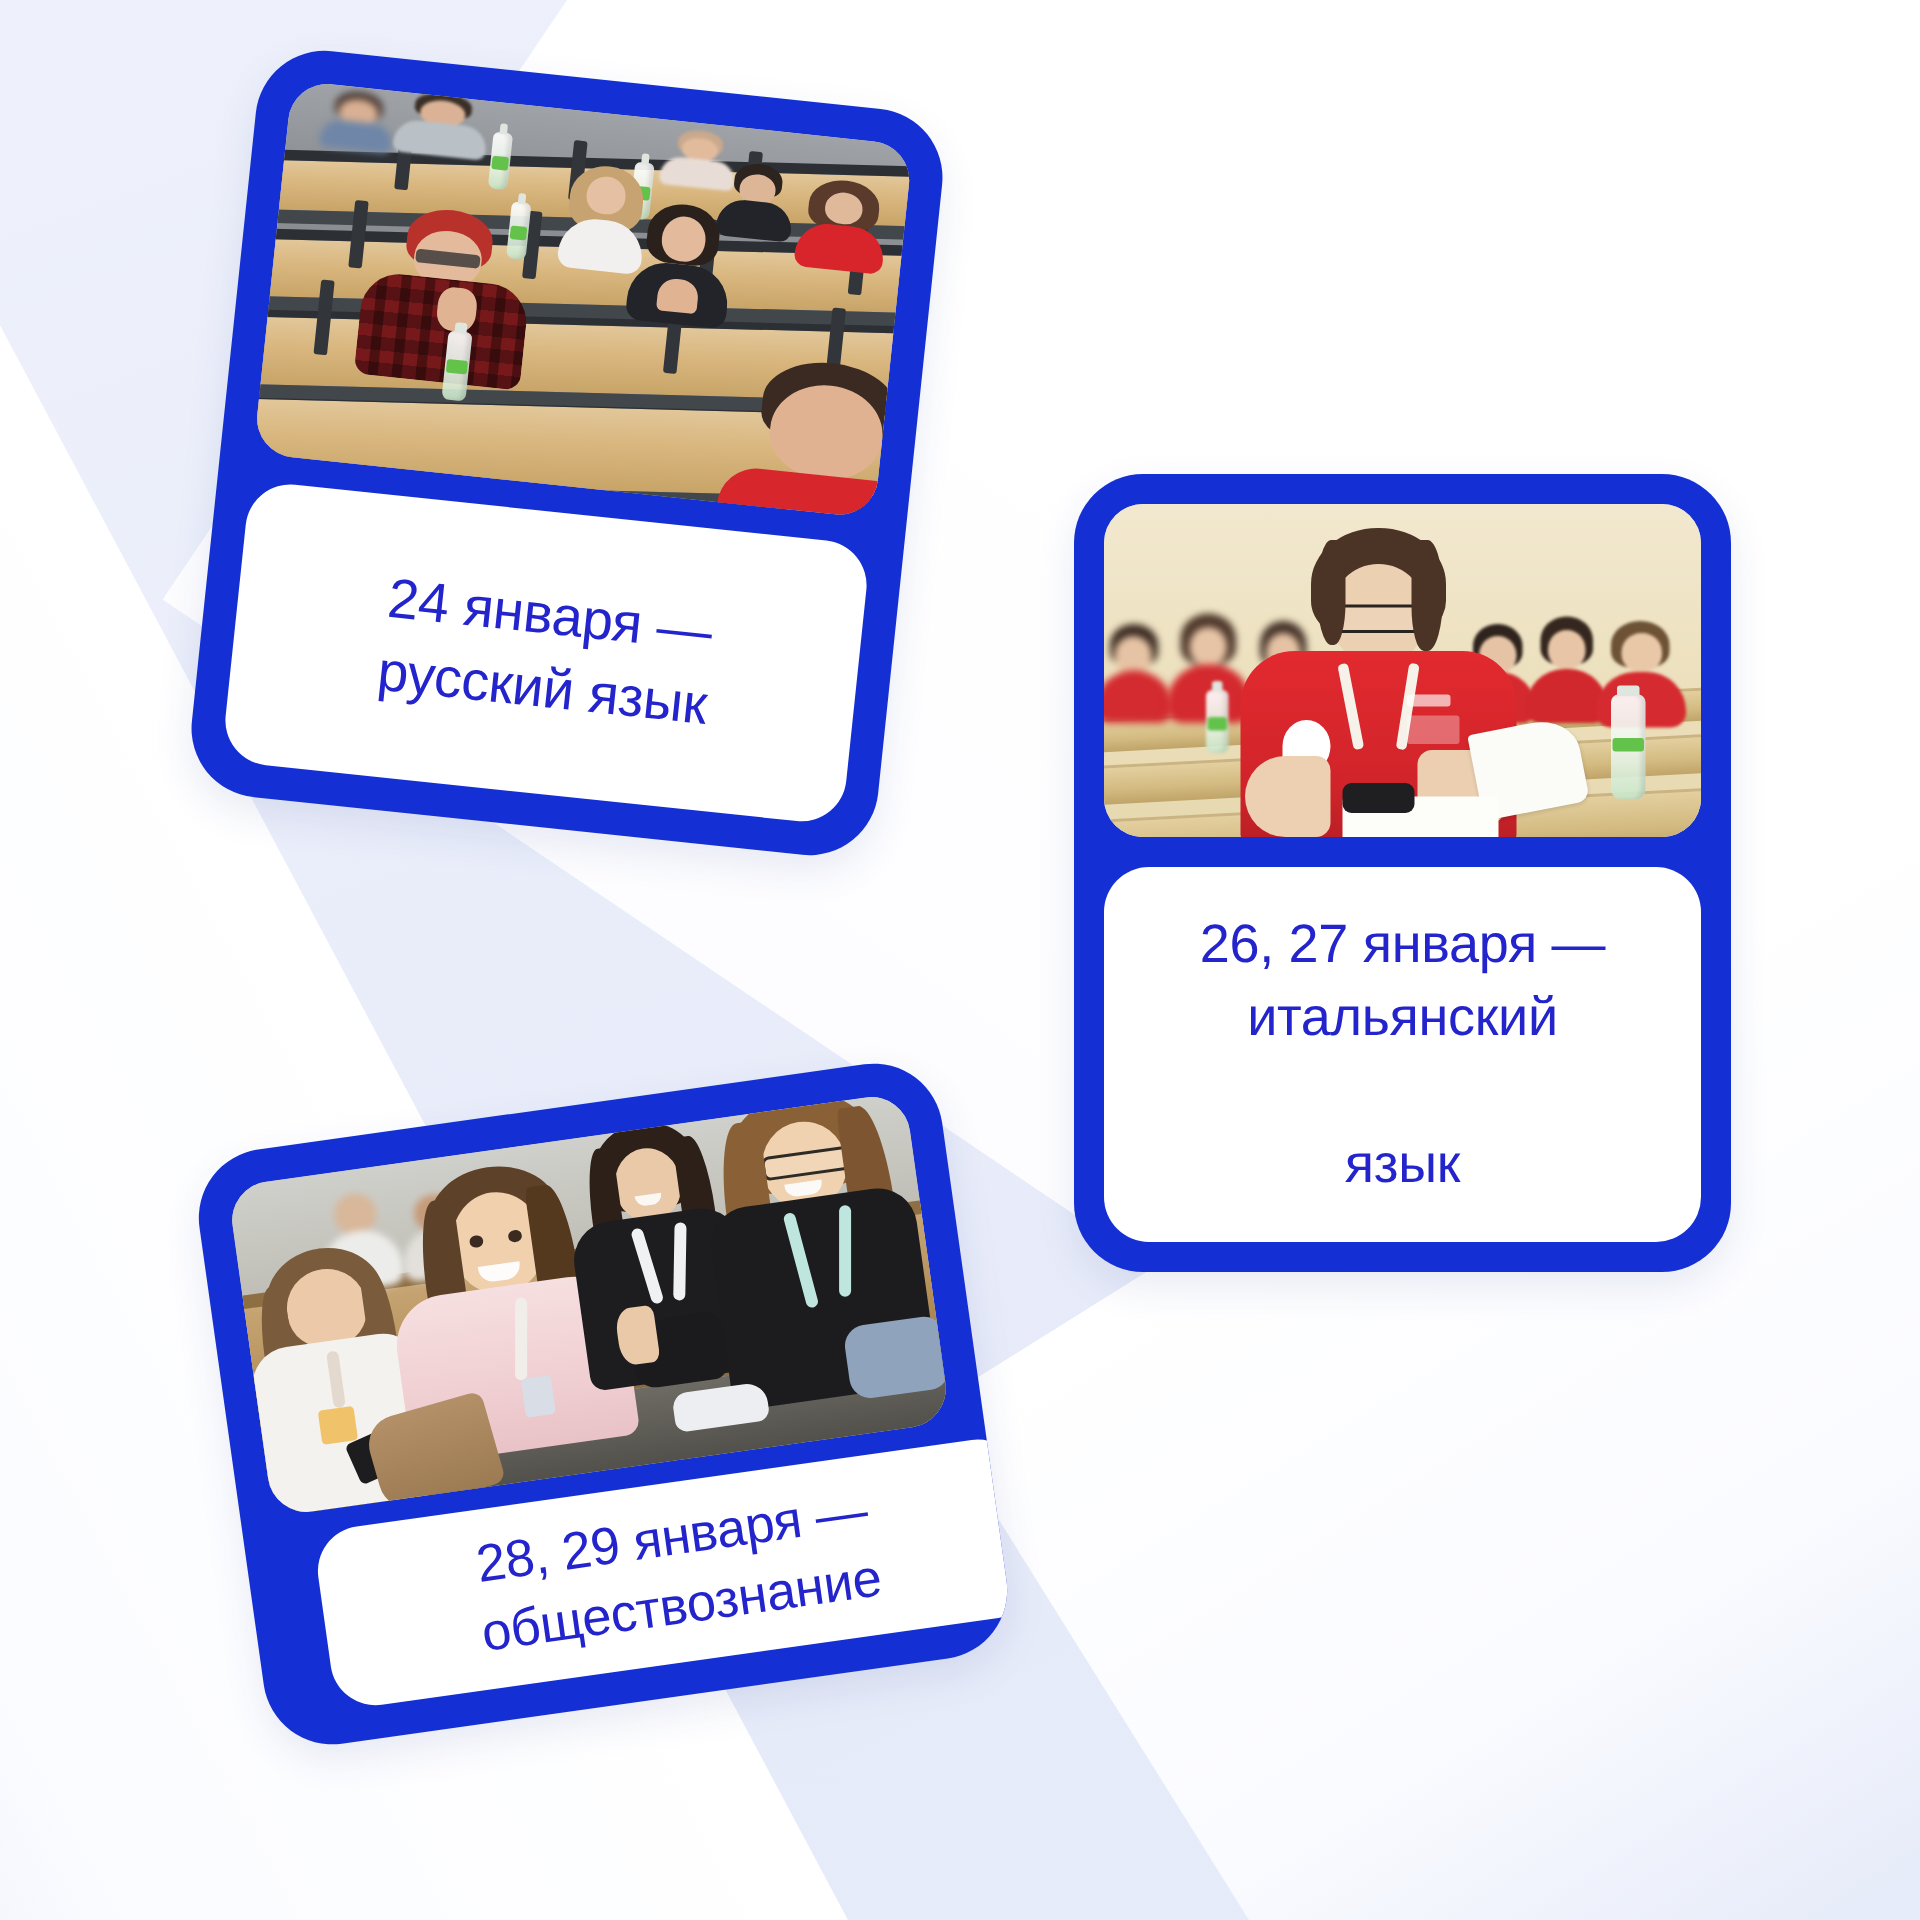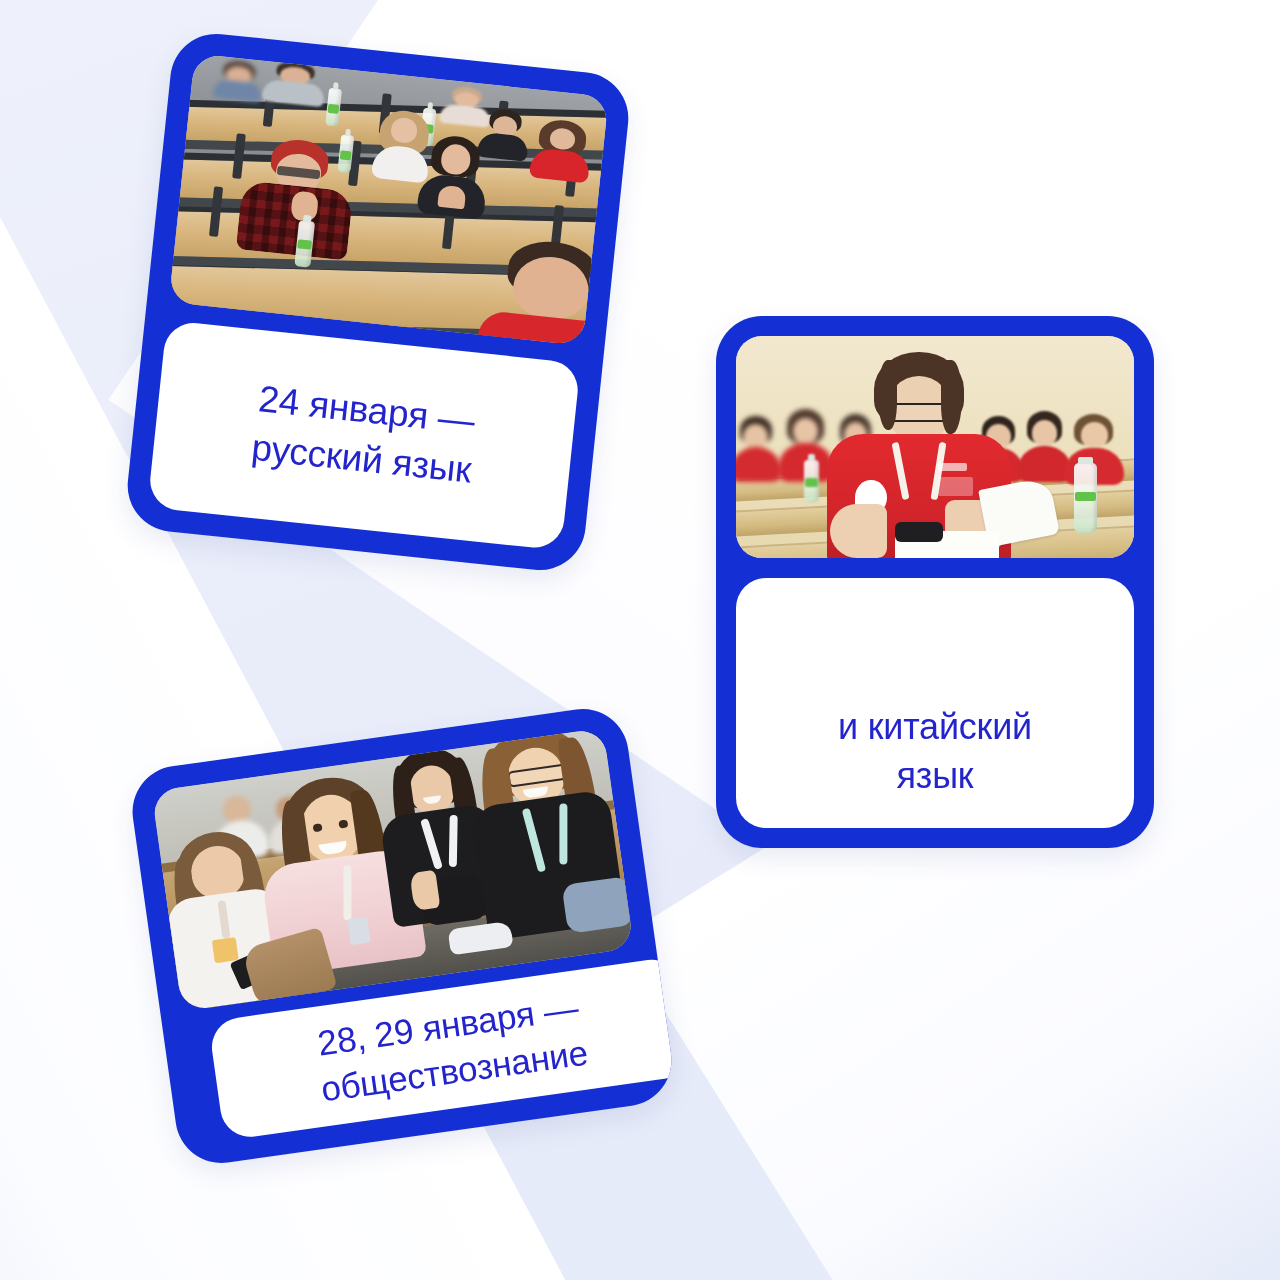--- a/index.html
+++ b/index.html
@@ -398,23 +398,23 @@
         <div style="position:absolute; left:40%; top:88%; width:26%; height:14%; background:#fdfdfa; border-radius:3px;"></div>
 
         <div style="position:absolute; left:40%; top:84%; width:12%; height:9%; background:#1f1f22; border-radius:6px;"></div>
 
         <div class="bottle" style="left:85%; top:57%; width:23px; height:70px; border-radius:5px 5px 7px 7px;"></div>
       </div>
     </div>
 
     <div class="card-caption">
       <span class="caption-text">
+        <span>26, 27 января —</span><br>
+        <span>итальянский</span><br>
         <br>
-        <br>
-        <span>и китайский</span><br>
         <span>язык</span>
       </span>
     </div>
   </div>
 
   <div class="card" id="card-soc">
 
     <div class="card-photo">
       <div class="scene">
         <div class="s3-bg"></div>

